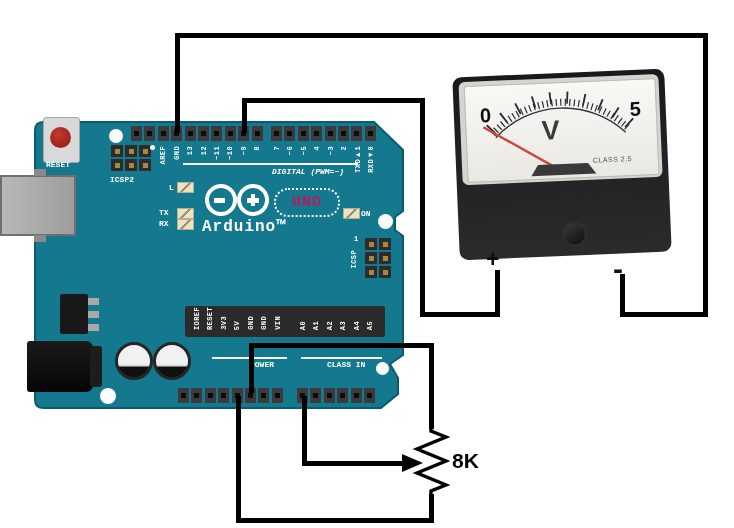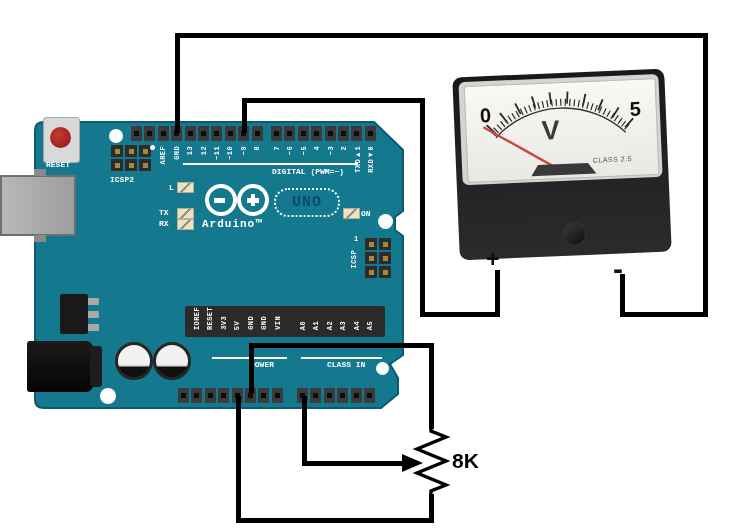--- a/index.html
+++ b/index.html
@@ -108,28 +108,28 @@
     <div class="wtext" style="left:159px;top:219px;">RX</div>
     <div class="led" style="left:177px;top:219px;"></div>
     <div class="led" style="left:343px;top:208px;"></div>
     <div class="wtext" style="left:361px;top:209px;">ON</div>
 
     <div class="abs" style="left:205px;top:184px;width:32px;height:32px;border:4px solid #fff;border-radius:50%;box-sizing:border-box;"></div>
     <div class="abs" style="left:237px;top:184px;width:32px;height:32px;border:4px solid #fff;border-radius:50%;box-sizing:border-box;"></div>
     <div class="abs" style="left:214px;top:198px;width:11px;height:4.5px;background:#fff;"></div>
     <div class="abs" style="left:247px;top:198px;width:12px;height:4.5px;background:#fff;"></div>
     <div class="abs" style="left:250.5px;top:194px;width:4.5px;height:12px;background:#fff;"></div>
-    <div class="wtext" style="left:202px;top:218px;font-size:11px;letter-spacing:1px;">Arduino™</div>
+    <div class="wtext" style="left:202px;top:218px;font-size:16px;letter-spacing:1px;">Arduino™</div>
 
     <div class="abs" style="left:274px;top:188px;width:62px;height:25px;border:2px dotted #fff;border-radius:14px;display:flex;align-items:center;justify-content:center;">
-      <span style="color:#0c4a6e;font:bold 15px 'Liberation Mono',monospace;letter-spacing:1px;">UNO</span>
+      <span style="color:#be185d;font:bold 15px 'Liberation Mono',monospace;letter-spacing:1px;">UNO</span>
     </div>
 
     <div class="wline" style="left:183px;top:163px;width:175px;"></div>
-    <div class="wtext" style="left:272px;top:167px;">DIGITAL (PWM=~)</div>
+    <div class="wtext" style="left:272px;top:167px;font-style:italic;">DIGITAL (PWM=~)</div>
     <div class="wline" style="left:212px;top:357px;width:75px;"></div>
     <div class="wtext" style="left:250px;top:360px;">POWER</div>
     <div class="wline" style="left:301px;top:357px;width:81px;"></div>
     <div class="wtext" style="left:327px;top:360px;">CLASS IN</div>
 
     <div class="hole" style="left:109px;top:129px;width:14px;height:14px;"></div>
     <div class="hole" style="left:378px;top:214px;width:15px;height:15px;"></div>
     <div class="hole" style="left:376px;top:362px;width:13px;height:13px;"></div>
     <div class="hole" style="left:100px;top:388px;width:16px;height:16px;"></div>
     <div class="hole" style="left:150px;top:145px;width:5px;height:5px;"></div>

